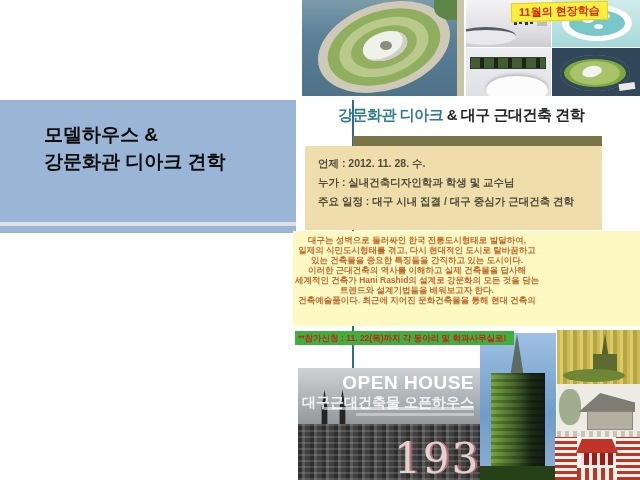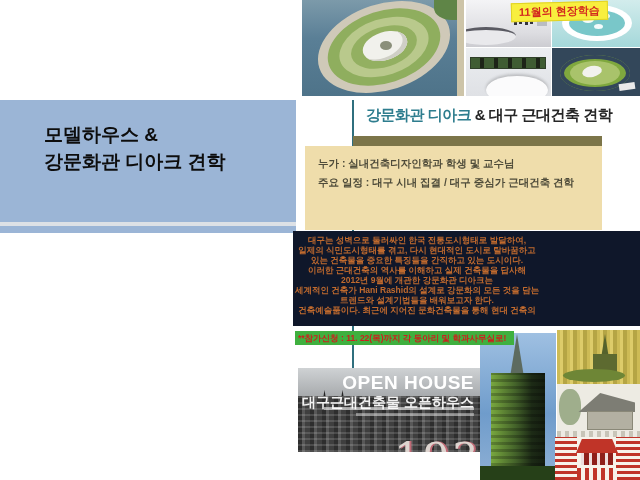--- a/index.html
+++ b/index.html
@@ -60,43 +60,43 @@
 
   
   #title-box { left:0; top:100px; width:296px; height:122px; background:#9bb5d6; }
   #title-box .t-line { margin-left:44px; font-size:19px; line-height:27px; font-weight:bold; color:#0d0d0d; white-space:nowrap; }
   #title-box .t-pad { height:21px; }
   #title-sep { left:0; top:222px; width:296px; height:4px; background:#dde1e6; }
   #title-bar { left:0; top:226px; width:296px; height:7px; background:#9bb5d6; }
 
   
   #v-line { left:352px; top:100px; width:2px; height:268px; background:#2f6f7e; z-index:1; }
-  #rc-header { left:366px; top:106px; z-index:2; font-size:15px; font-weight:bold; letter-spacing:-0.5px; white-space:nowrap; }
+  #rc-header { left:338px; top:106px; z-index:2; font-size:15px; font-weight:bold; letter-spacing:-0.5px; white-space:nowrap; }
   #rc-header .hl { color:#2e7d8e; }
   #rc-header .rest { color:#262626; }
   #olive-bar { left:353px; top:136px; width:249px; height:10px; background:#7c7549; z-index:2; }
 
   
   #info-box { left:305px; top:146px; width:297px; height:84px; background:#efddab; z-index:2;
     padding:11px 0 0 13px; }
   #info-box .i-line { font-size:10.5px; line-height:13px; font-weight:bold; color:#4f4c3a; white-space:nowrap; }
   #info-box .i-gap { margin-bottom:6px; }
   #info-box .i-indent { margin-left:58px; }
 
   
-  #note-box { left:293px; top:231px; width:347px; height:95px; background:#0f172a; z-index:2; }
+  #note-box { left:293px; top:231px; width:347px; height:95px; background:#fef9c3; z-index:2; }
   #note-text { position:absolute; left:2px; top:4px; width:244px; text-align:center; }
   #note-text .n-line { font-size:8.5px; line-height:10px; font-weight:bold; color:#c06a2e; white-space:nowrap; }
 
   
   #notice { left:295px; top:331px; width:219px; height:14px; background:#3fb03f; z-index:3;
     font-size:8.5px; line-height:14px; font-weight:bold; color:#cf1d1d; padding-left:3px; white-space:nowrap; overflow:visible; }
 
   
-  #poster { left:298px; top:368px; width:182px; height:84px; overflow:hidden;
+  #poster { left:298px; top:368px; width:182px; height:112px; overflow:hidden;
     background:linear-gradient(180deg,#cfd2d4,#9a9da0 45%,#5a5c5e); }
   .spire { position:absolute; width:13px; height:78px; background:#242424;
     clip-path:polygon(50% 0%,72% 22%,72% 100%,28% 100%,28% 22%); }
   #poster-city { position:absolute; left:0; bottom:0; width:182px; height:56px;
     background:repeating-linear-gradient(90deg,#2e2e2e 0 4px,#585858 4px 7px,#3f3f3f 7px 12px); }
   #poster-city::after { content:""; position:absolute; inset:0;
     background:repeating-linear-gradient(0deg,rgba(255,255,255,.14) 0 2px,transparent 2px 6px); }
   #poster-title { position:absolute; right:6px; top:4px; color:#fff; font-weight:bold; font-size:19px;
     letter-spacing:.5px; white-space:nowrap; }
   #poster-sub { position:absolute; right:6px; top:26px; color:#f2f2f2; font-size:14px; font-weight:bold; white-space:nowrap; }
@@ -197,31 +197,31 @@
   <div class="abs" id="title-sep"></div>
   <div class="abs" id="title-bar"></div>
 
   <div class="abs" id="v-line"></div>
   <div class="abs" id="rc-header">
     <span class="hl">강문화관 디아크</span><span class="rest"> &amp; 대구 근대건축 견학</span>
   </div>
   <div class="abs" id="olive-bar"></div>
 
   <div class="abs" id="info-box">
+    <div class="i-line i-gap">언제 : 2012. 11. 28. 수.</div>
     <div class="i-line i-gap">누가 : 실내건축디자인학과 학생 및 교수님</div>
     <div class="i-line">주요 일정 : 대구 시내 집결 / 대구 중심가 근대건축 견학</div>
   </div>
 
   <div class="abs" id="note-box">
     <div id="note-text">
       <div class="n-line">대구는 성벽으로 둘러싸인 한국 전통도시형태로 발달하여,</div>
       <div class="n-line">일제의 식민도시형태를 겪고, 다시 현대적인 도시로 탈바꿈하고</div>
       <div class="n-line">있는 건축물을 중요한 특징들을 간직하고 있는 도시이다.</div>
       <div class="n-line">이러한 근대건축의 역사를 이해하고 실제 건축물을 답사해</div>
-      <div class="n-line">2012년 9월에 개관한 강문화관 디아크는</div>
       <div class="n-line">세계적인 건축가 Hani Rashid의 설계로 강문화의 모든 것을 담는</div>
       <div class="n-line">트렌드와 설계기법들을 배워보고자 한다.</div>
       <div class="n-line">건축예술품이다. 최근에 지어진 문화건축물을 통해 현대 건축의</div>
     </div>
   </div>
 
   <div class="abs" id="notice">
     <span>**참가신청 : 11. 22(목)까지 각 동아리 및 학과사무실로!</span>
   </div>
 

